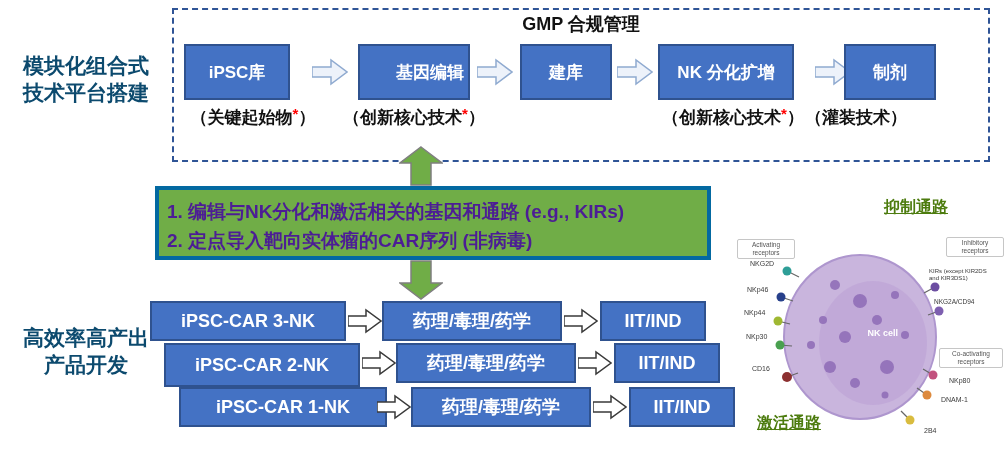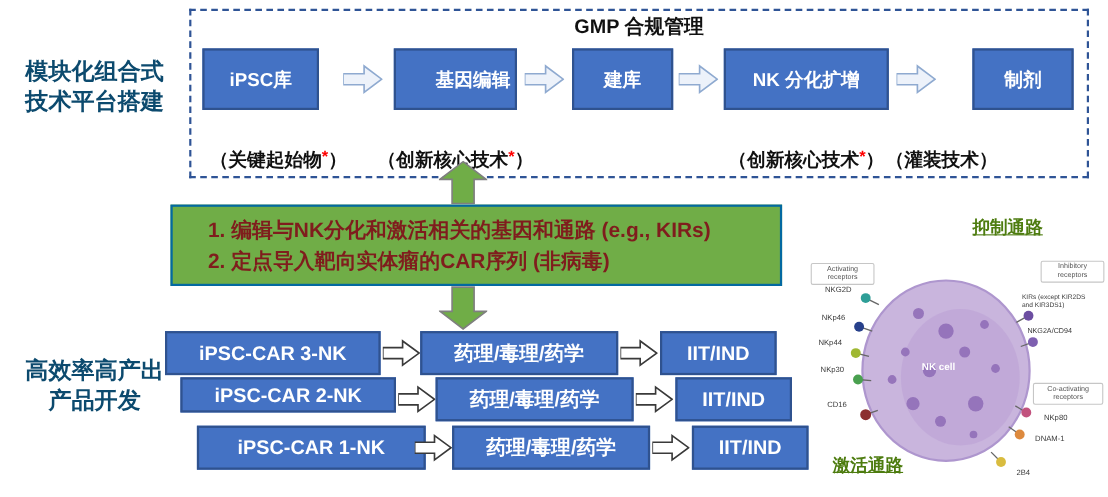--- a/index.html
+++ b/index.html
@@ -4,24 +4,24 @@
 <style>
   * { margin:0; padding:0; box-sizing:border-box; }
   body { font-family:"Liberation Sans","DejaVu Sans",sans-serif; background:#fff; }
   .page { position:relative; width:1007px; height:452px; background:#fff; overflow:hidden; }
   .abs { position:absolute; }
   .bluebox { background:#4472C4; border:2px solid #2F528F; color:#fff; font-weight:bold;
              display:flex; align-items:center; justify-content:center; font-size:17px; white-space:nowrap; }
   .gmpbox { left:172px; top:8px; width:818px; height:154px; border:2px dashed #2F5496; }
   .gmptitle { left:172px; top:12px; width:818px; text-align:center; font-size:18px; font-weight:bold; color:#111; }
   .leftlabel { color:#0c4a6e; font-weight:bold; font-size:21px; text-align:center; line-height:1.3; }
-  .caption { font-size:17px; font-weight:bold; color:#111; text-align:center; white-space:nowrap;margin-top:28px; }
+  .caption { font-size:17px; font-weight:bold; color:#111; text-align:center; white-space:nowrap; }
   .star { color:#FF0000; position:relative; top:-4px; font-size:15px; }
-  .greenbox { left:155px; top:186px; width:556px; height:74px; background:#70AD47; border:2px solid #0369a1;
-              color:#7f1d1d; font-weight:bold; font-size:19px; line-height:1.5; padding:8px 32px; white-space:nowrap; }
+  .greenbox { left:155px; top:186px; width:556px; height:74px; background:#70AD47; border:4px solid #0369a1;
+              color:#4c1d95; font-weight:bold; font-size:19px; line-height:1.5; padding:8px 8px; white-space:nowrap; }
   .prodbox { font-size:18px; }
   .rlabel { font-size:7px; color:#3a3a3a; line-height:1.15; }
   .rheader { background:#fff; border:1px solid #c6c6c6; border-radius:2px; font-size:6.5px; color:#555;
              text-align:center; padding:1px 2px; line-height:1.2; }
   .pathway { font-size:16px; font-weight:bold; color:#4d7c0f; text-decoration:underline; white-space:nowrap; }
   .nkcell-label { color:#fff; font-size:9px; font-weight:bold; }
 </style>
 </head>
 <body>
 
@@ -50,27 +50,27 @@
     <svg width="36" height="28">
         <polygon points="0,9 19,9 19,2 35,14 19,26 19,19 0,19" fill="#EDF2FA" stroke="#8FAAD0" stroke-width="1.5"></polygon>
       </svg>
   </div>
   <div class="bluebox abs" style="left:520px;top:44px;width:92px;height:56px;">建库</div>
   <div class="abs" style="left:617px;top:58px;">
     <svg width="36" height="28">
         <polygon points="0,9 19,9 19,2 35,14 19,26 19,19 0,19" fill="#EDF2FA" stroke="#8FAAD0" stroke-width="1.5"></polygon>
       </svg>
   </div>
-  <div class="bluebox abs" style="left:658px;top:44px;width:150px;height:56px;">NK 分化扩增</div>
+  <div class="bluebox abs" style="left:658px;top:44px;width:136px;height:56px;">NK 分化扩增</div>
   <div class="abs" style="left:815px;top:58px;">
     <svg width="36" height="28">
         <polygon points="0,9 19,9 19,2 35,14 19,26 19,19 0,19" fill="#EDF2FA" stroke="#8FAAD0" stroke-width="1.5"></polygon>
       </svg>
   </div>
-  <div class="bluebox abs" style="left:884px;top:44px;width:92px;height:56px;">制剂</div>
+  <div class="bluebox abs" style="left:844px;top:44px;width:92px;height:56px;">制剂</div>
 
   <div class="caption abs" style="left:163px;top:106px;width:180px;">
     <span>（关键起始物</span><span class="star">*</span><span>）</span>
   </div>
   <div class="caption abs" style="left:324px;top:106px;width:180px;">
     <span>（创新核心技术</span><span class="star">*</span><span>）</span>
   </div>
   <div class="caption abs" style="left:643px;top:106px;width:180px;">
     <span>（创新核心技术</span><span class="star">*</span><span>）</span>
   </div>
@@ -102,21 +102,21 @@
       </svg>
   </div>
   <div class="bluebox prodbox abs" style="left:382px;top:301px;width:180px;height:40px;">药理/毒理/药学</div>
   <div class="abs" style="left:564px;top:308px;">
     <svg width="34" height="26">
         <polygon points="0,8 18,8 18,2 33,13 18,24 18,18 0,18" fill="#fff" stroke="#3a3a3a" stroke-width="1.5"></polygon>
       </svg>
   </div>
   <div class="bluebox prodbox abs" style="left:600px;top:301px;width:106px;height:40px;">IIT/IND</div>
 
-  <div class="bluebox prodbox abs" style="left:164px;top:343px;width:196px;height:32px;">iPSC-CAR 2-NK</div>
+  <div class="bluebox prodbox abs" style="left:164px;top:343px;width:196px;height:44px;">iPSC-CAR 2-NK</div>
   <div class="abs" style="left:362px;top:350px;">
     <svg width="34" height="26">
         <polygon points="0,8 18,8 18,2 33,13 18,24 18,18 0,18" fill="#fff" stroke="#3a3a3a" stroke-width="1.5"></polygon>
       </svg>
   </div>
   <div class="bluebox prodbox abs" style="left:396px;top:343px;width:180px;height:40px;">药理/毒理/药学</div>
   <div class="abs" style="left:578px;top:350px;">
     <svg width="34" height="26">
         <polygon points="0,8 18,8 18,2 33,13 18,24 18,18 0,18" fill="#fff" stroke="#3a3a3a" stroke-width="1.5"></polygon>
       </svg>
@@ -192,21 +192,21 @@
             <line x1="182" y1="163" x2="192" y2="170"></line>
             <circle cx="192" cy="170" r="4.5" fill="#DD8A3E" stroke="none"></circle>
           </g>
         <g>
             <line x1="166" y1="186" x2="175" y2="195"></line>
             <circle cx="175" cy="195" r="4.5" fill="#D9BC3F" stroke="none"></circle>
           </g>
       </g>
     </svg>
   </div>
-  <div class="nkcell-label abs" style="left:838px;top:328px;width:60px;text-align:left;">NK cell</div>
+  <div class="nkcell-label abs" style="left:838px;top:328px;width:60px;text-align:right;">NK cell</div>
 
   <div class="pathway abs" style="left:884px;top:197px;">抑制通路</div>
   <div class="pathway abs" style="left:757px;top:413px;">激活通路</div>
 
   <div class="rheader abs" style="left:737px;top:239px;width:58px;">Activating receptors</div>
   <div class="rheader abs" style="left:946px;top:237px;width:58px;">Inhibitory receptors</div>
   <div class="rheader abs" style="left:939px;top:348px;width:64px;">Co-activating receptors</div>
 
   <div class="rlabel abs" style="left:750px;top:260px;">NKG2D</div>
   <div class="rlabel abs" style="left:747px;top:286px;">NKp46</div>

